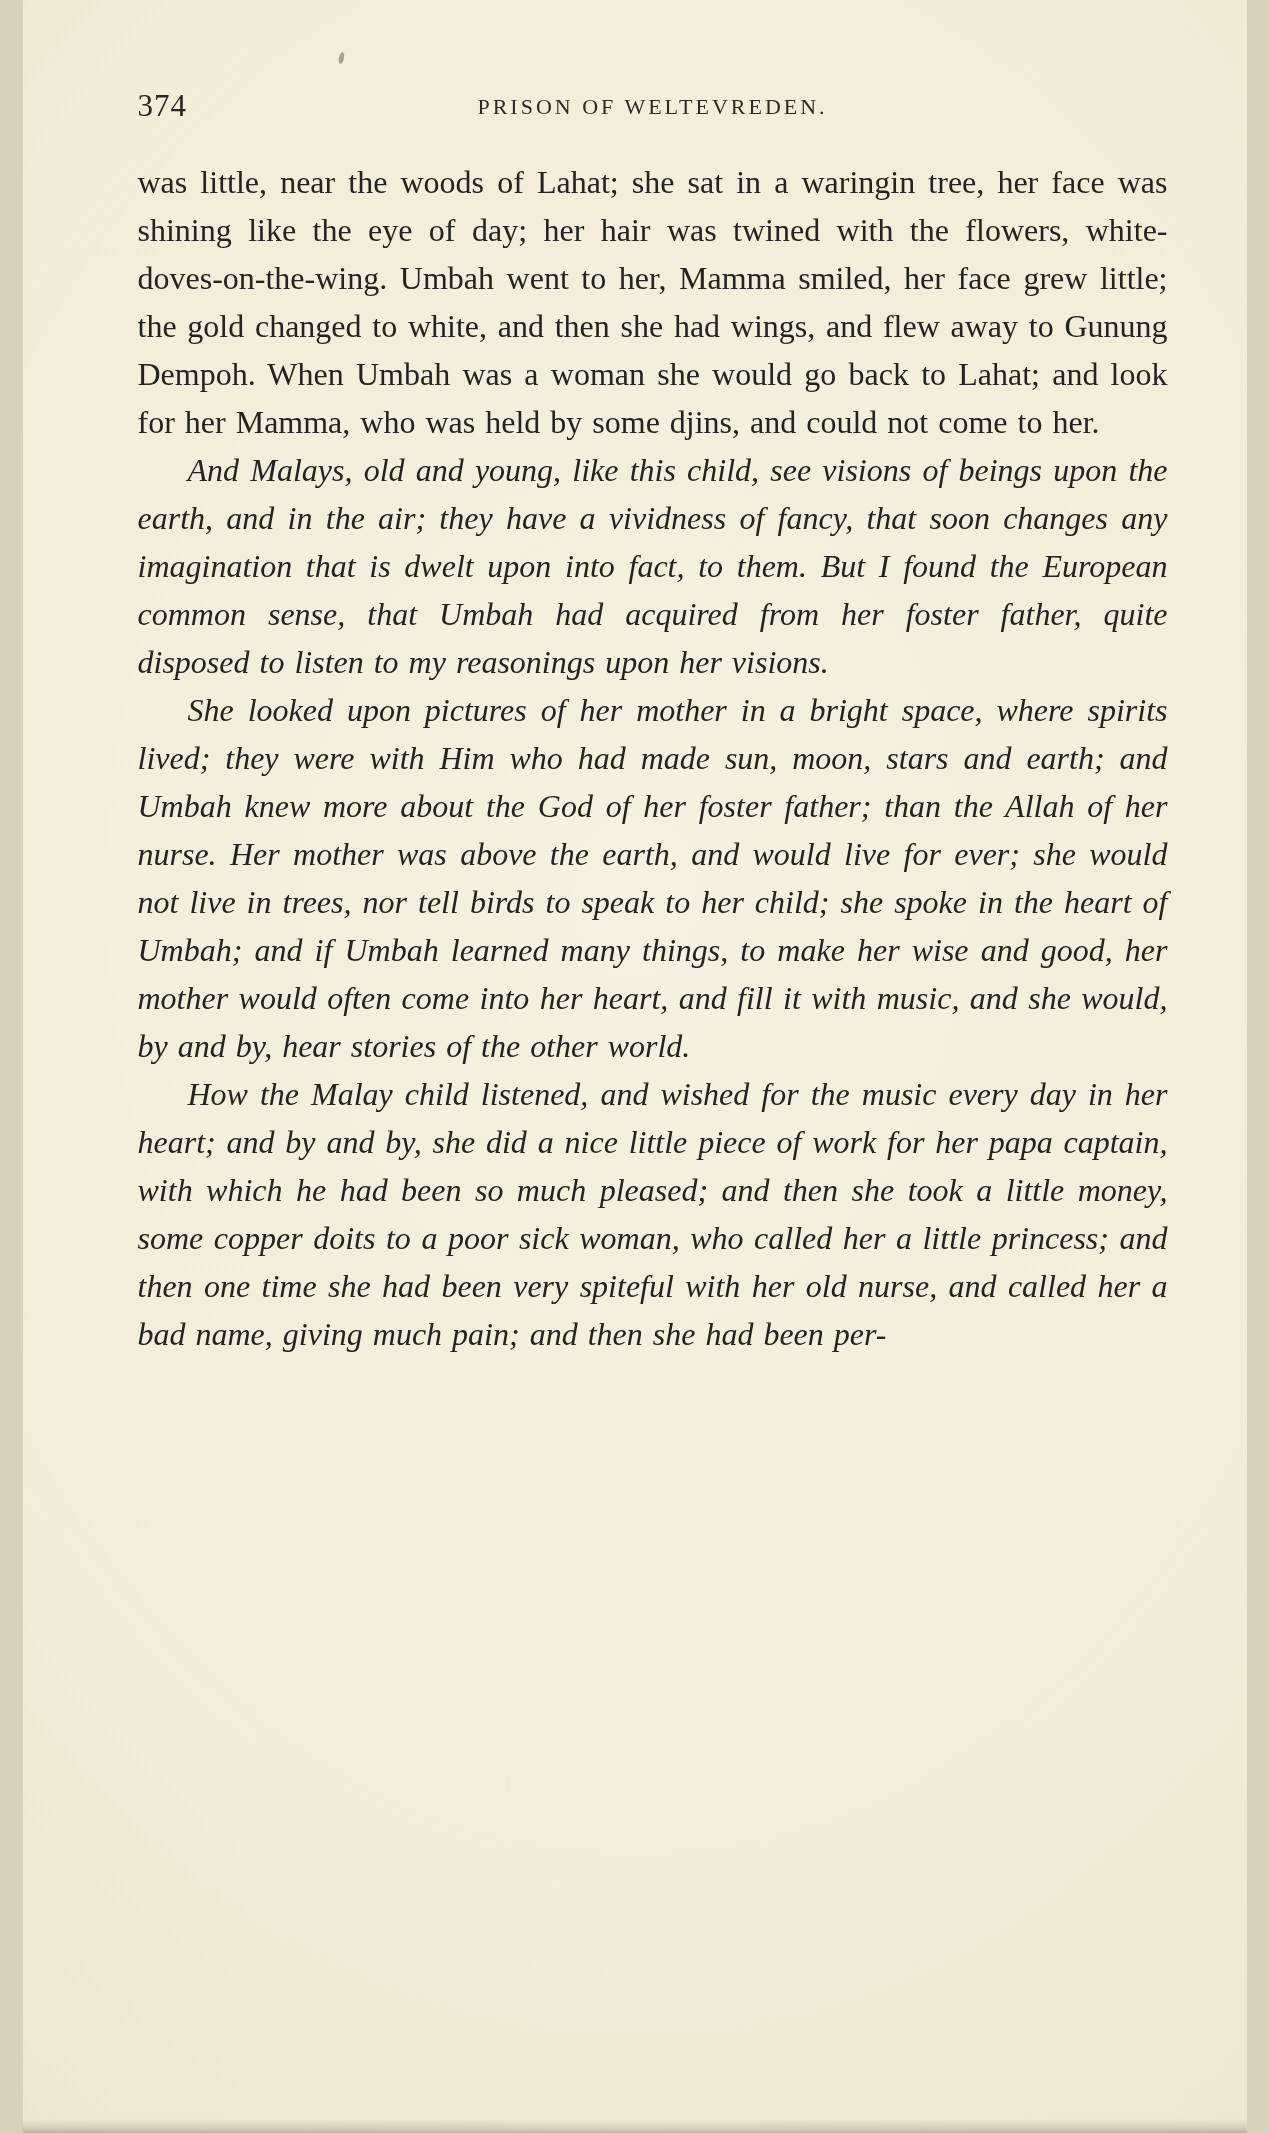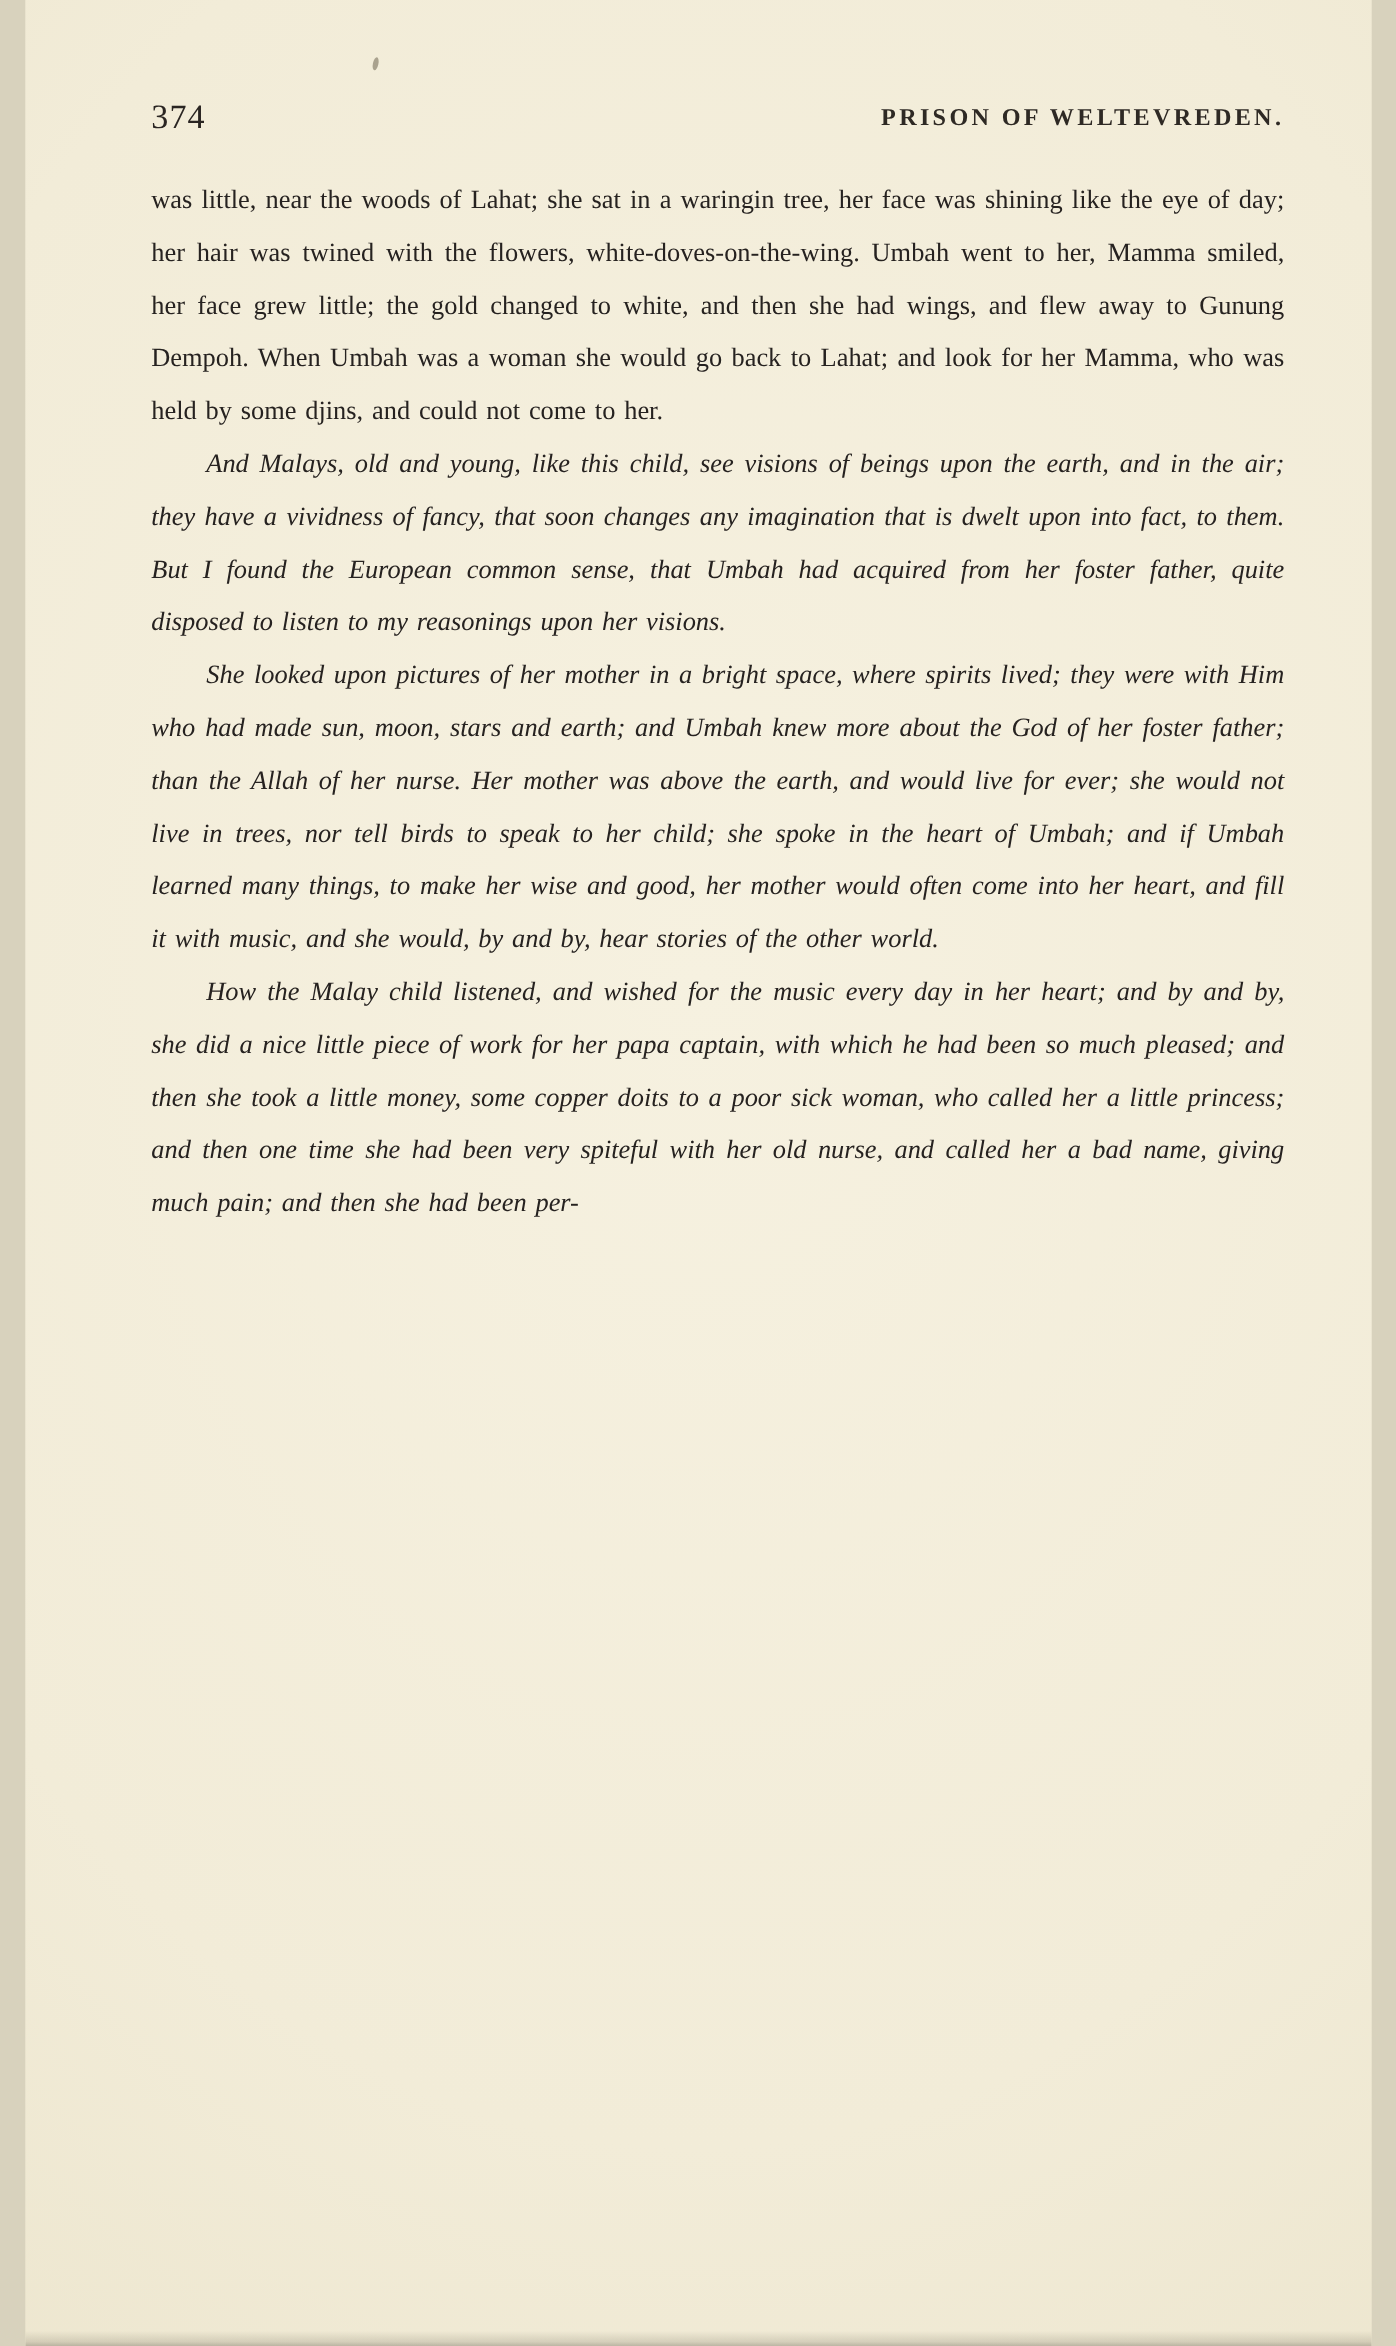--- a/index.html
+++ b/index.html
@@ -40,32 +40,32 @@
     top: 0;
     font-size: 31px;
     letter-spacing: 1px;
     color: #2a2522;
   }
   .running-header {
     position: absolute;
     left: 0;
     right: 0;
     top: 6px;
-    text-align: right;
+    text-align: center;
     font-size: 22px;
     letter-spacing: 3px;
-    font-weight: bold;
+    font-weight: normal;
     color: #2e2924;
   }
   .body-text {
     position: absolute;
     top: 158px;
     left: 115px;
     width: 1030px;
-    font-size: 24px;
+    font-size: 32px;
     line-height: 48px;
     text-align: justify;
     word-spacing: 2px;
   }
   .body-text p {
     margin: 0;
     padding: 0;
   }
   .body-text p.indent {
     text-indent: 50px;

